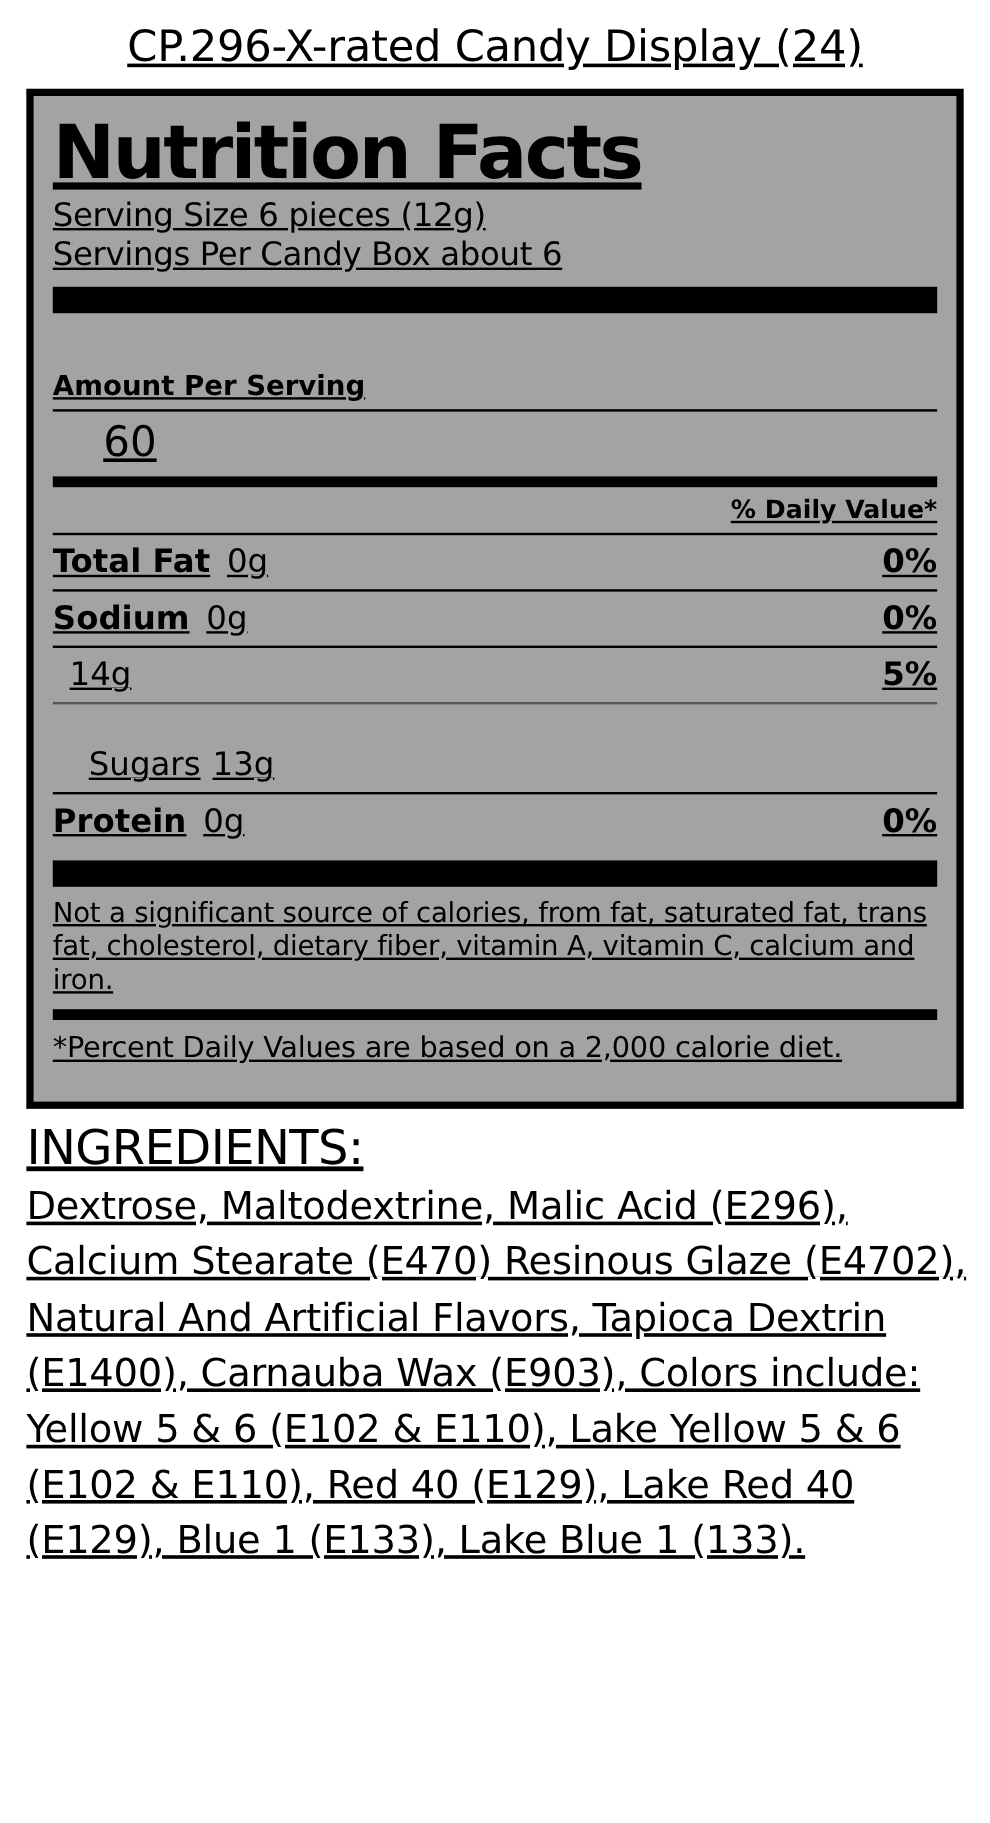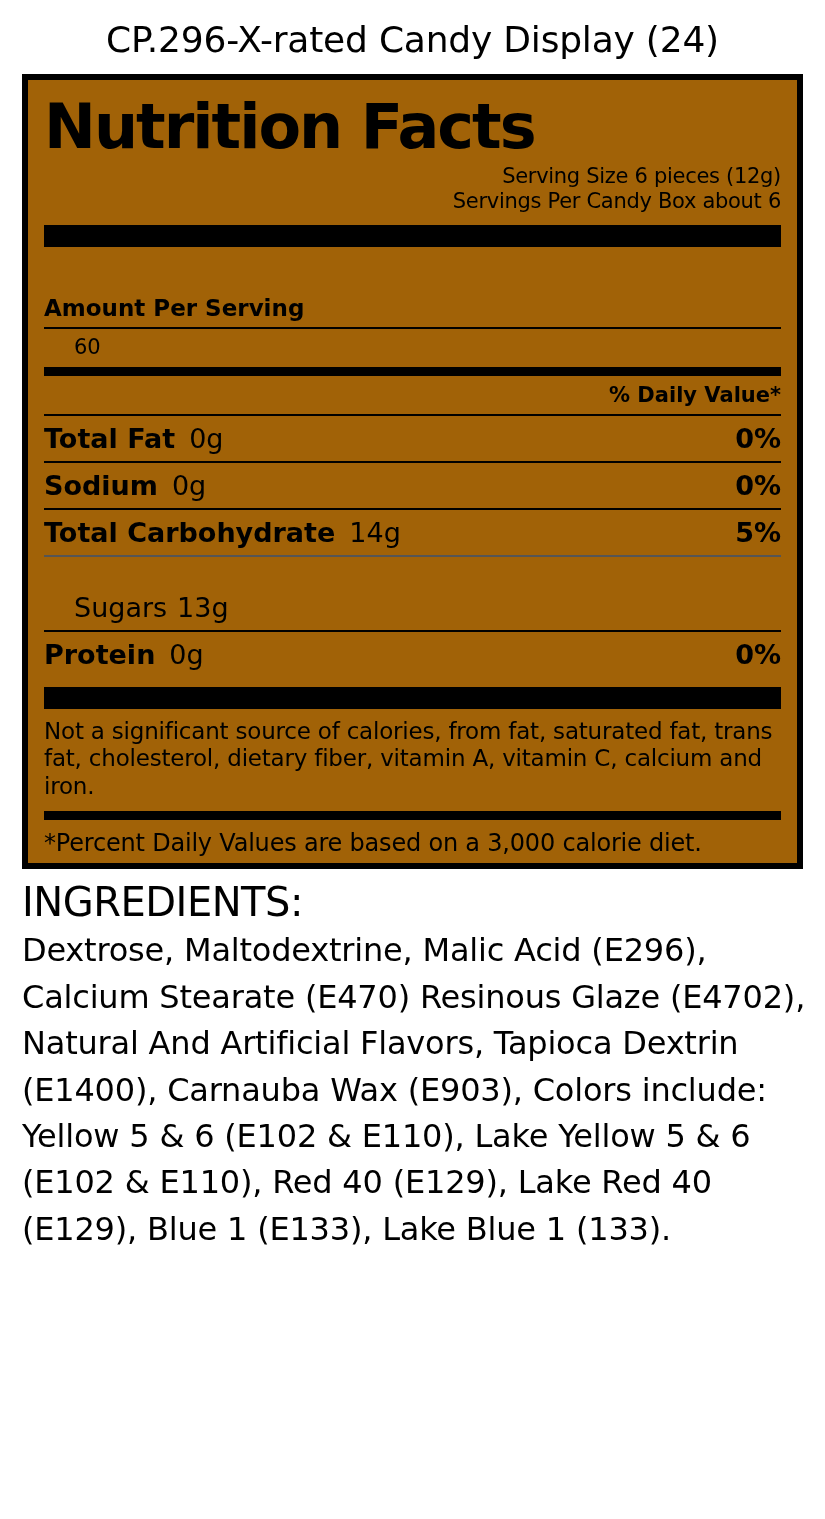--- a/index.html
+++ b/index.html
@@ -13,53 +13,53 @@
     font-family: "DejaVu Sans", sans-serif;
     color: #000000;
     -webkit-font-smoothing: antialiased;
   }
   .page {
     position: relative;
     width: 825px;
     height: 1519px;
     box-sizing: border-box;
     padding: 0;
+    text-decoration: underline;
   }
 
   
   .product-title {
     text-align: center;
     font-size: 36px;
     font-weight: 400;
     line-height: 1.1;
     padding: 20px 10px 14px 10px;
     letter-spacing: -0.2px;
   }
 
   
   .nf-panel {
     margin: 0 22px;
     border: 6px solid #000;
-    background: #a16207;
-    padding: 10px 16px 4px 16px;
+    background: #a3a3a3;
+    padding: 10px 16px 28px 16px;
     box-sizing: border-box;
   }
   .nf-title {
     font-family: "DejaVu Sans", sans-serif;
     font-weight: bold;
     font-size: 62px;
     line-height: 1.0;
     letter-spacing: -2px;
     margin: 6px 0 6px 0;
   }
   .nf-serving {
-    font-size: 21px;
+    font-size: 27px;
     line-height: 1.22;
     letter-spacing: -0.3px;
-    text-align: right;
   }
   .rule-thick {
     height: 22px;
     background: #000;
     margin: 10px 0 0 0;
   }
   .rule-med {
     height: 9px;
     background: #000;
     margin: 0;
@@ -105,22 +105,22 @@
   .calories-row {
     display: flex;
     align-items: baseline;
     padding: 6px 0 8px 0;
   }
   .calories-row .name {
     font-weight: bold;
     font-size: 31px;
   }
   .calories-row .amount {
-    margin-left: 30px;
-    font-size: 21px;
+    margin-left: 42px;
+    font-size: 35px;
   }
   .dv-header {
     text-align: right;
     font-weight: bold;
     font-size: 21px;
     padding: 7px 0 7px 0;
   }
   .row.indent .name {
     font-weight: normal;
     padding-left: 30px;
@@ -196,21 +196,20 @@
 
     <div class="row">
       <div class="name">Sodium</div>
       <div class="amount">0g</div>
       <div class="dv">0%</div>
     </div>
 
     <div class="rule-thin"></div>
 
     <div class="row">
-      <div class="name">Total Carbohydrate</div>
       <div class="amount">14g</div>
       <div class="dv">5%</div>
     </div>
 
     <div class="rule-hair"></div>
 
     <div class="row indent">
       <div class="name">Sugars</div>
       <div class="amount">13g</div>
       <div class="dv"></div>
@@ -223,20 +222,20 @@
       <div class="amount">0g</div>
       <div class="dv">0%</div>
     </div>
 
     <div class="rule-thick"></div>
 
     <div class="nf-note">Not a significant source of calories, from fat, saturated fat, trans fat, cholesterol, dietary fiber, vitamin A, vitamin C, calcium and iron.</div>
 
     <div class="rule-med"></div>
 
-    <div class="nf-footnote">*Percent Daily Values are based on a 3,000 calorie diet.</div>
+    <div class="nf-footnote">*Percent Daily Values are based on a 2,000 calorie diet.</div>
 
   </div>
 
   <div class="ing-heading">INGREDIENTS:</div>
   <div class="ing-body">Dextrose, Maltodextrine, Malic Acid (E296), Calcium Stearate (E470) Resinous Glaze (E4702), Natural And Artificial Flavors, Tapioca Dextrin (E1400), Carnauba Wax (E903), Colors include: Yellow 5 &amp; 6 (E102 &amp; E110), Lake Yellow 5 &amp; 6 (E102 &amp; E110), Red 40 (E129), Lake Red 40 (E129), Blue 1 (E133), Lake Blue 1 (133).</div>
 
 </div>
 
 </body></html>

